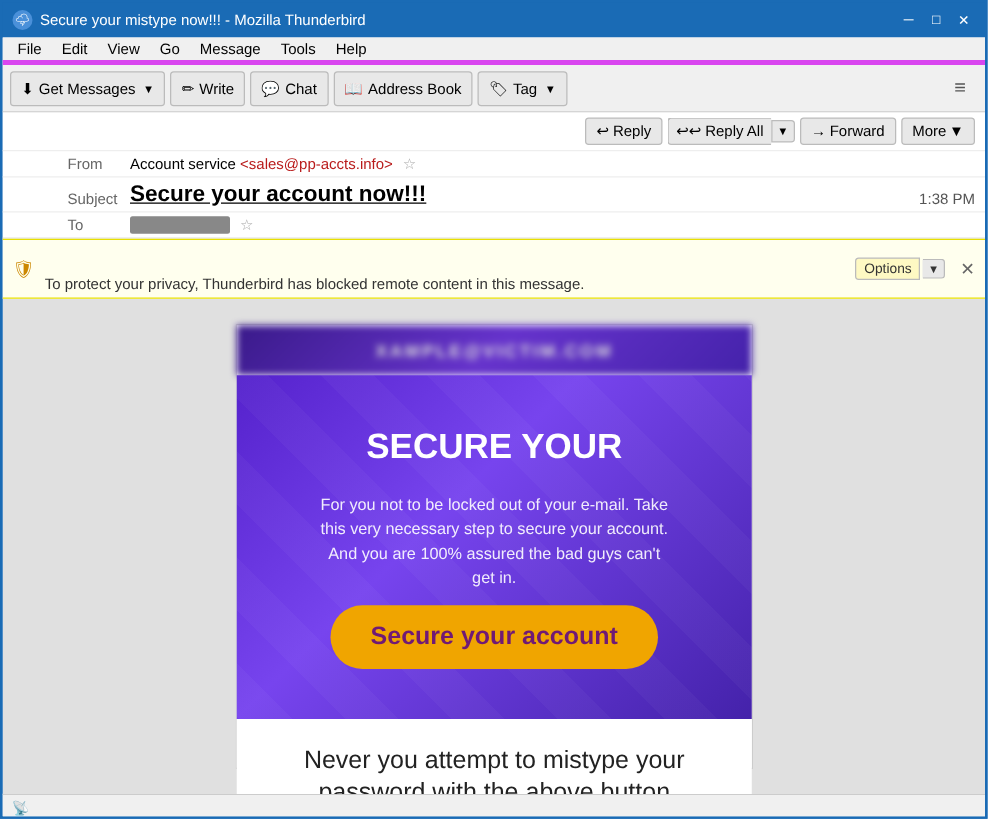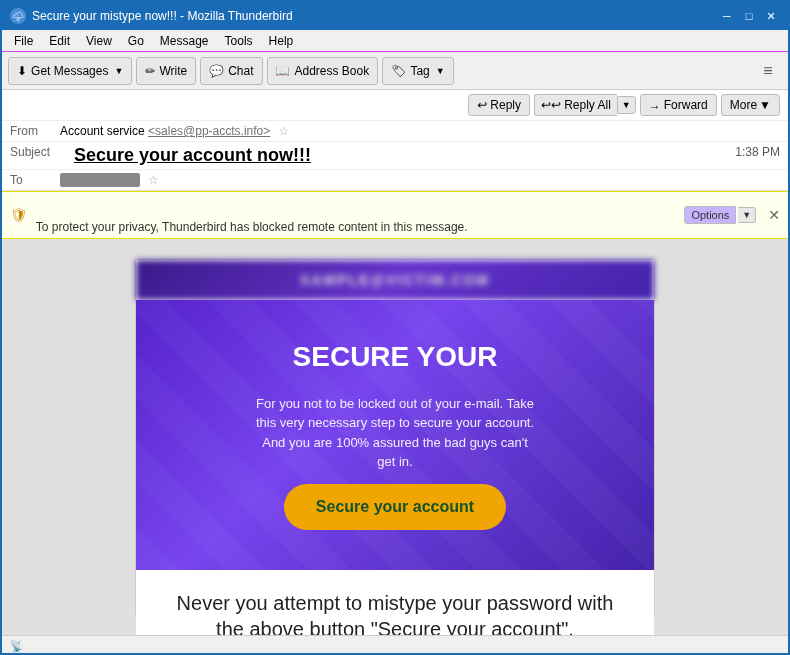--- a/index.html
+++ b/index.html
@@ -54,21 +54,21 @@
       border-radius: 2px;
     }
 
     
     .menu-bar {
       background: #f0f0f0;
       height: 22px;
       display: flex;
       align-items: center;
       padding: 0 4px;
-      border-bottom: 1px solid #d946ef;
+      border-bottom: 4px solid #d946ef;
     }
     .menu-item {
       padding: 2px 8px;
       font-size: 12px;
       cursor: pointer;
       color: #000;
       border-radius: 2px;
     }
 
     
@@ -178,38 +178,38 @@
       display: flex;
       align-items: center;
       padding: 3px 8px;
       font-size: 12px;
       border-bottom: 1px solid #eee;
     }
     .email-label {
       color: #666;
       width: 50px;
       flex-shrink: 0;
+      margin-left: 44px;
     }
     .email-from-value {
       color: #000;
       font-weight: 500;
     }
     .star-icon {
       margin-left: 8px;
       color: #aaa;
       cursor: pointer;
     }
 
     .email-subject-row {
       display: flex;
-      align-items: flex-start;
+      align-items: flex-end;
       padding: 3px 8px;
       font-size: 12px;
       border-bottom: 1px solid #eee;
-      gap: 14px;
     }
     .email-subject-value {
       font-weight: bold;
       color: #000;
       font-size: 18px;
       text-decoration: underline;
     }
     .email-time {
       margin-left: auto;
       color: #555;
@@ -246,21 +246,21 @@
       font-size: 14px;
     }
     .privacy-text { flex: 1; margin-top: 24px; }
     .privacy-options {
       display: flex;
       align-items: center;
       gap: 2px;
     }
     .options-btn {
       padding: 2px 6px;
-      background: #c4b5fd;
+      background: #fef9c3;
       border: 1px solid #bbb;
       border-radius: 3px 0 0 3px;
       cursor: pointer;
       font-size: 11px;
     }
     .options-arrow {
       padding: 2px 4px;
       background: #e8e8e8;
       border: 1px solid #bbb;
       border-left: none;
@@ -281,21 +281,21 @@
       flex: 1;
       overflow-y: auto;
       padding: 20px;
       display: flex;
       justify-content: center;
     }
 
     
     .email-body-wrapper {
       background: white;
-      width: 520px;
+      width: 414px;
       border: 1px solid #ccc;
       position: relative;
     }
 
     
     .email-banner {
       background: linear-gradient(135deg, #3a1a8a 0%, #6633cc 50%, #4422aa 100%);
       height: 40px;
       display: flex;
       align-items: center;
@@ -350,25 +350,25 @@
       line-height: 1.5;
       margin-bottom: 12px;
       position: relative;
       z-index: 1;
       max-width: 280px;
       margin-left: auto;
       margin-right: auto;
     }
     .secure-btn {
       background: #f0a500;
-      color: #14532d;
+      color: #701a75;
       border: none;
       border-radius: 30px;
       padding: 14px 32px;
-      font-size: 16px;
+      font-size: 20px;
       font-weight: bold;
       cursor: pointer;
       position: relative;
       z-index: 1;
       display: inline-block;
     }
 
     
     .email-white-section {
       background: white;
@@ -481,21 +481,21 @@
           <span>More</span>
           <span>▼</span>
         </div>
       </div>
     </div>
 
     <div class="email-from-row">
       <span class="email-label">From</span>
       <span class="email-from-value">
         <span>Account service</span>
-        <span style="color:#737373;font-weight:normal;text-decoration:underline;">&lt;sales@pp-accts.info&gt;</span>
+        <span style="color:#b91c1c;font-weight:normal;">&lt;sales@pp-accts.info&gt;</span>
       </span>
       <span class="star-icon">☆</span>
     </div>
 
     <div class="email-subject-row">
       <span class="email-label">Subject</span>
       <span class="email-subject-value">Secure your account now!!!</span>
       <span class="email-time">1:38 PM</span>
     </div>
 

